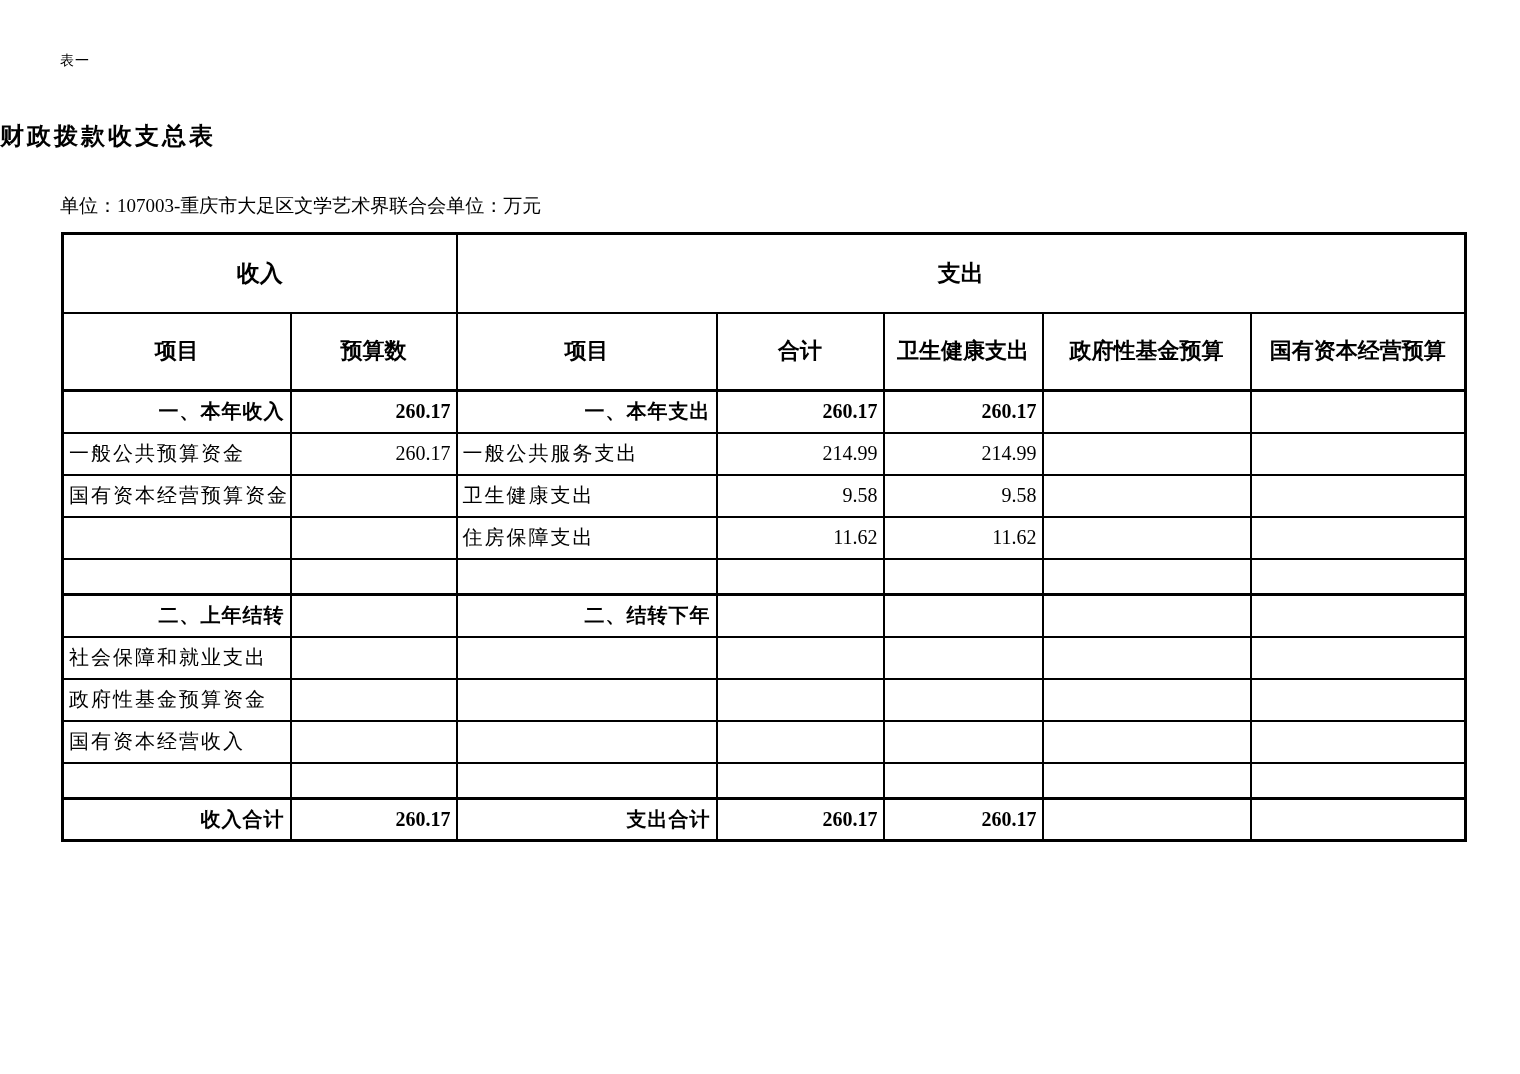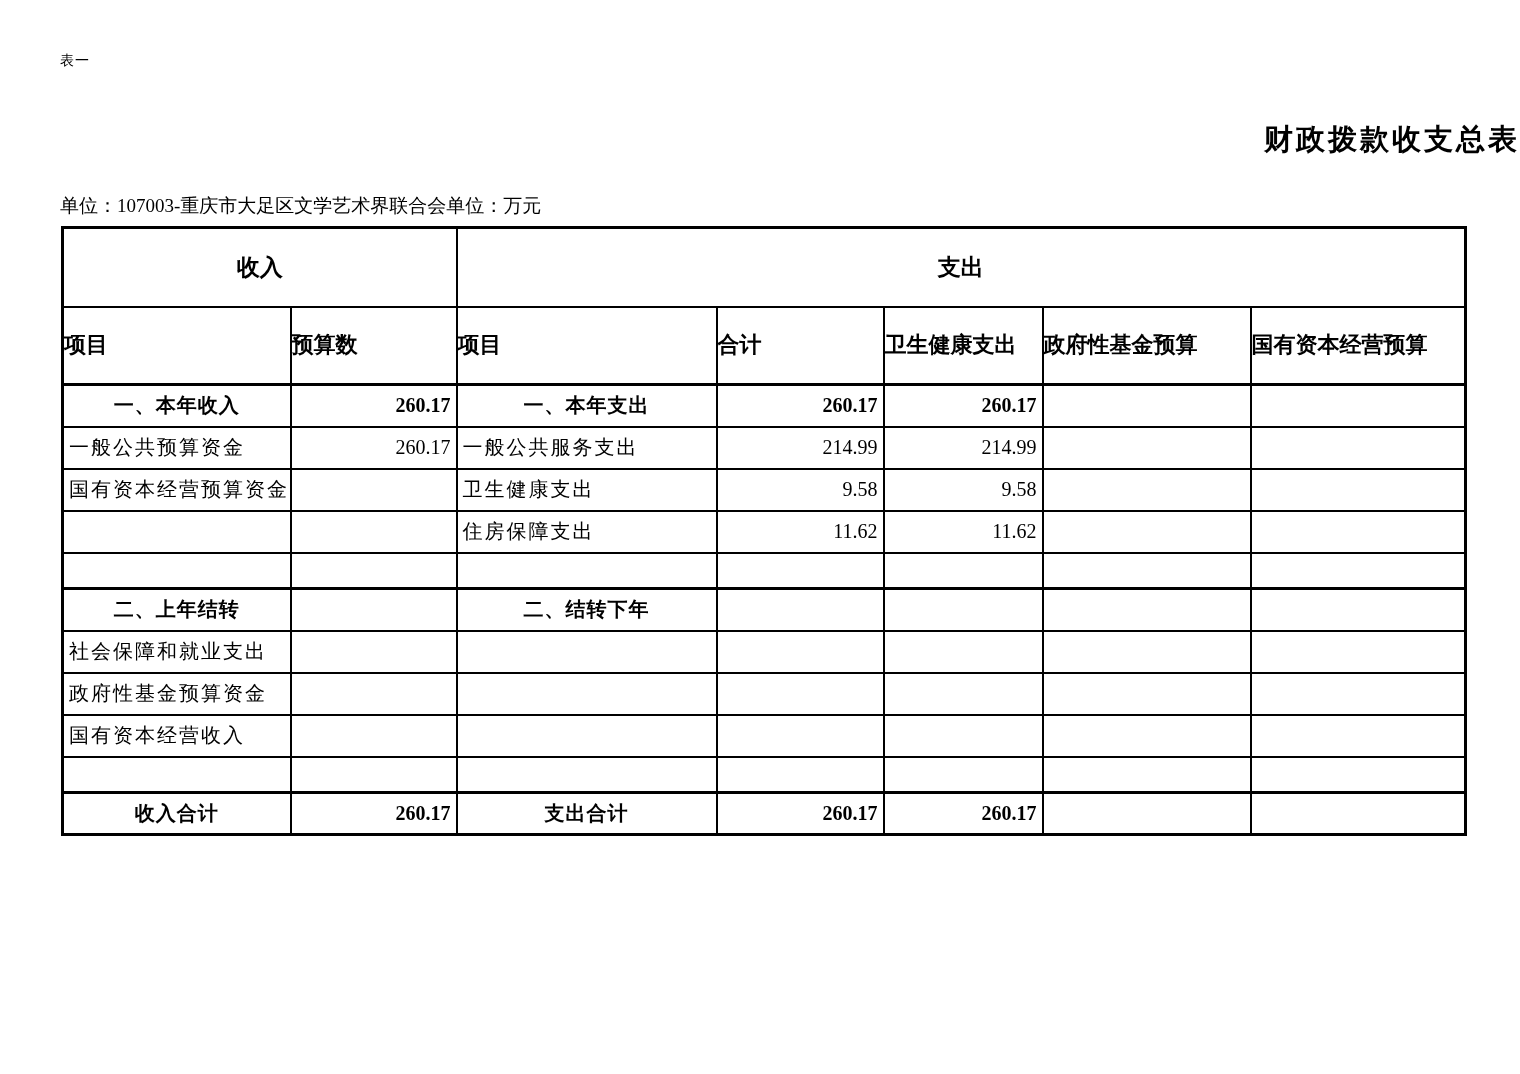--- a/index.html
+++ b/index.html
@@ -10,31 +10,31 @@
     color: #000;
     position: relative;
     overflow: hidden;
   }
   .sheet-label {
     position: absolute; left: 60px; top: 52px;
     font-size: 14px; letter-spacing: 1px;
   }
   .doc-title {
     position: absolute; left: 0; right: 0; top: 120px;
-    text-align: right;
-    font-size: 29px; font-weight: bold; letter-spacing: 3px;
+    text-align: left;
+    font-size: 24px; font-weight: bold; letter-spacing: 3px;
     font-family: Liberation Serif, serif;
   }
   .unit-row {
     position: absolute; left: 60px; width: 1402px; top: 193px;
     display: flex; justify-content: flex-start;
     font-size: 19px;
   }
   table.budget {
-    position: absolute; left: 61px; top: 226px;
+    position: absolute; left: 61px; top: 232px;
     width: 1403px;
     border-collapse: collapse;
     table-layout: fixed;
     border: 3px solid #000;
     padding-left: 38px;
   }
   table.budget th, table.budget td {
     border: 2px solid #000;
     vertical-align: middle;
     overflow: hidden;
@@ -46,21 +46,21 @@
     font-family: "Liberation Sans", "DejaVu Sans", sans-serif;
     font-weight: bold; font-size: 23px;
     text-align: center;
     border-bottom-width: 2px;
   }
   
   tr.col-header th {
     height: 78px;
     font-family: "Liberation Sans", "DejaVu Sans", sans-serif;
     font-weight: bold; font-size: 22px;
-    text-align: left;
+    text-align: center;
     border-bottom-width: 3px;
   }
   
   tbody tr { height: 42px; }
   tbody tr.blank { height: 36px; }
   tbody td {
     font-size: 20px;
     padding: 0 5px;
   }
   
@@ -69,21 +69,21 @@
     letter-spacing: 2px;
   }
   
   tbody td.c1, tbody td.c3, tbody td.c4, tbody td.c5, tbody td.c6 {
     text-align: right;
     font-family: "Liberation Serif", "DejaVu Serif", serif;
   }
   
   tbody tr.section td { border-top-width: 3px; }
   tbody tr.section td.c0, tbody tr.section td.c2 {
-    text-align: center;
+    text-align: right;
     font-family: "Liberation Sans", "DejaVu Sans", sans-serif;
     font-weight: bold;
     letter-spacing: 1px;
     margin-top: 12px;
   }
   tbody tr.section td.c1, tbody tr.section td.c3, tbody tr.section td.c4,
   tbody tr.section td.c5, tbody tr.section td.c6 {
     font-weight: bold;
   }
 </style>

